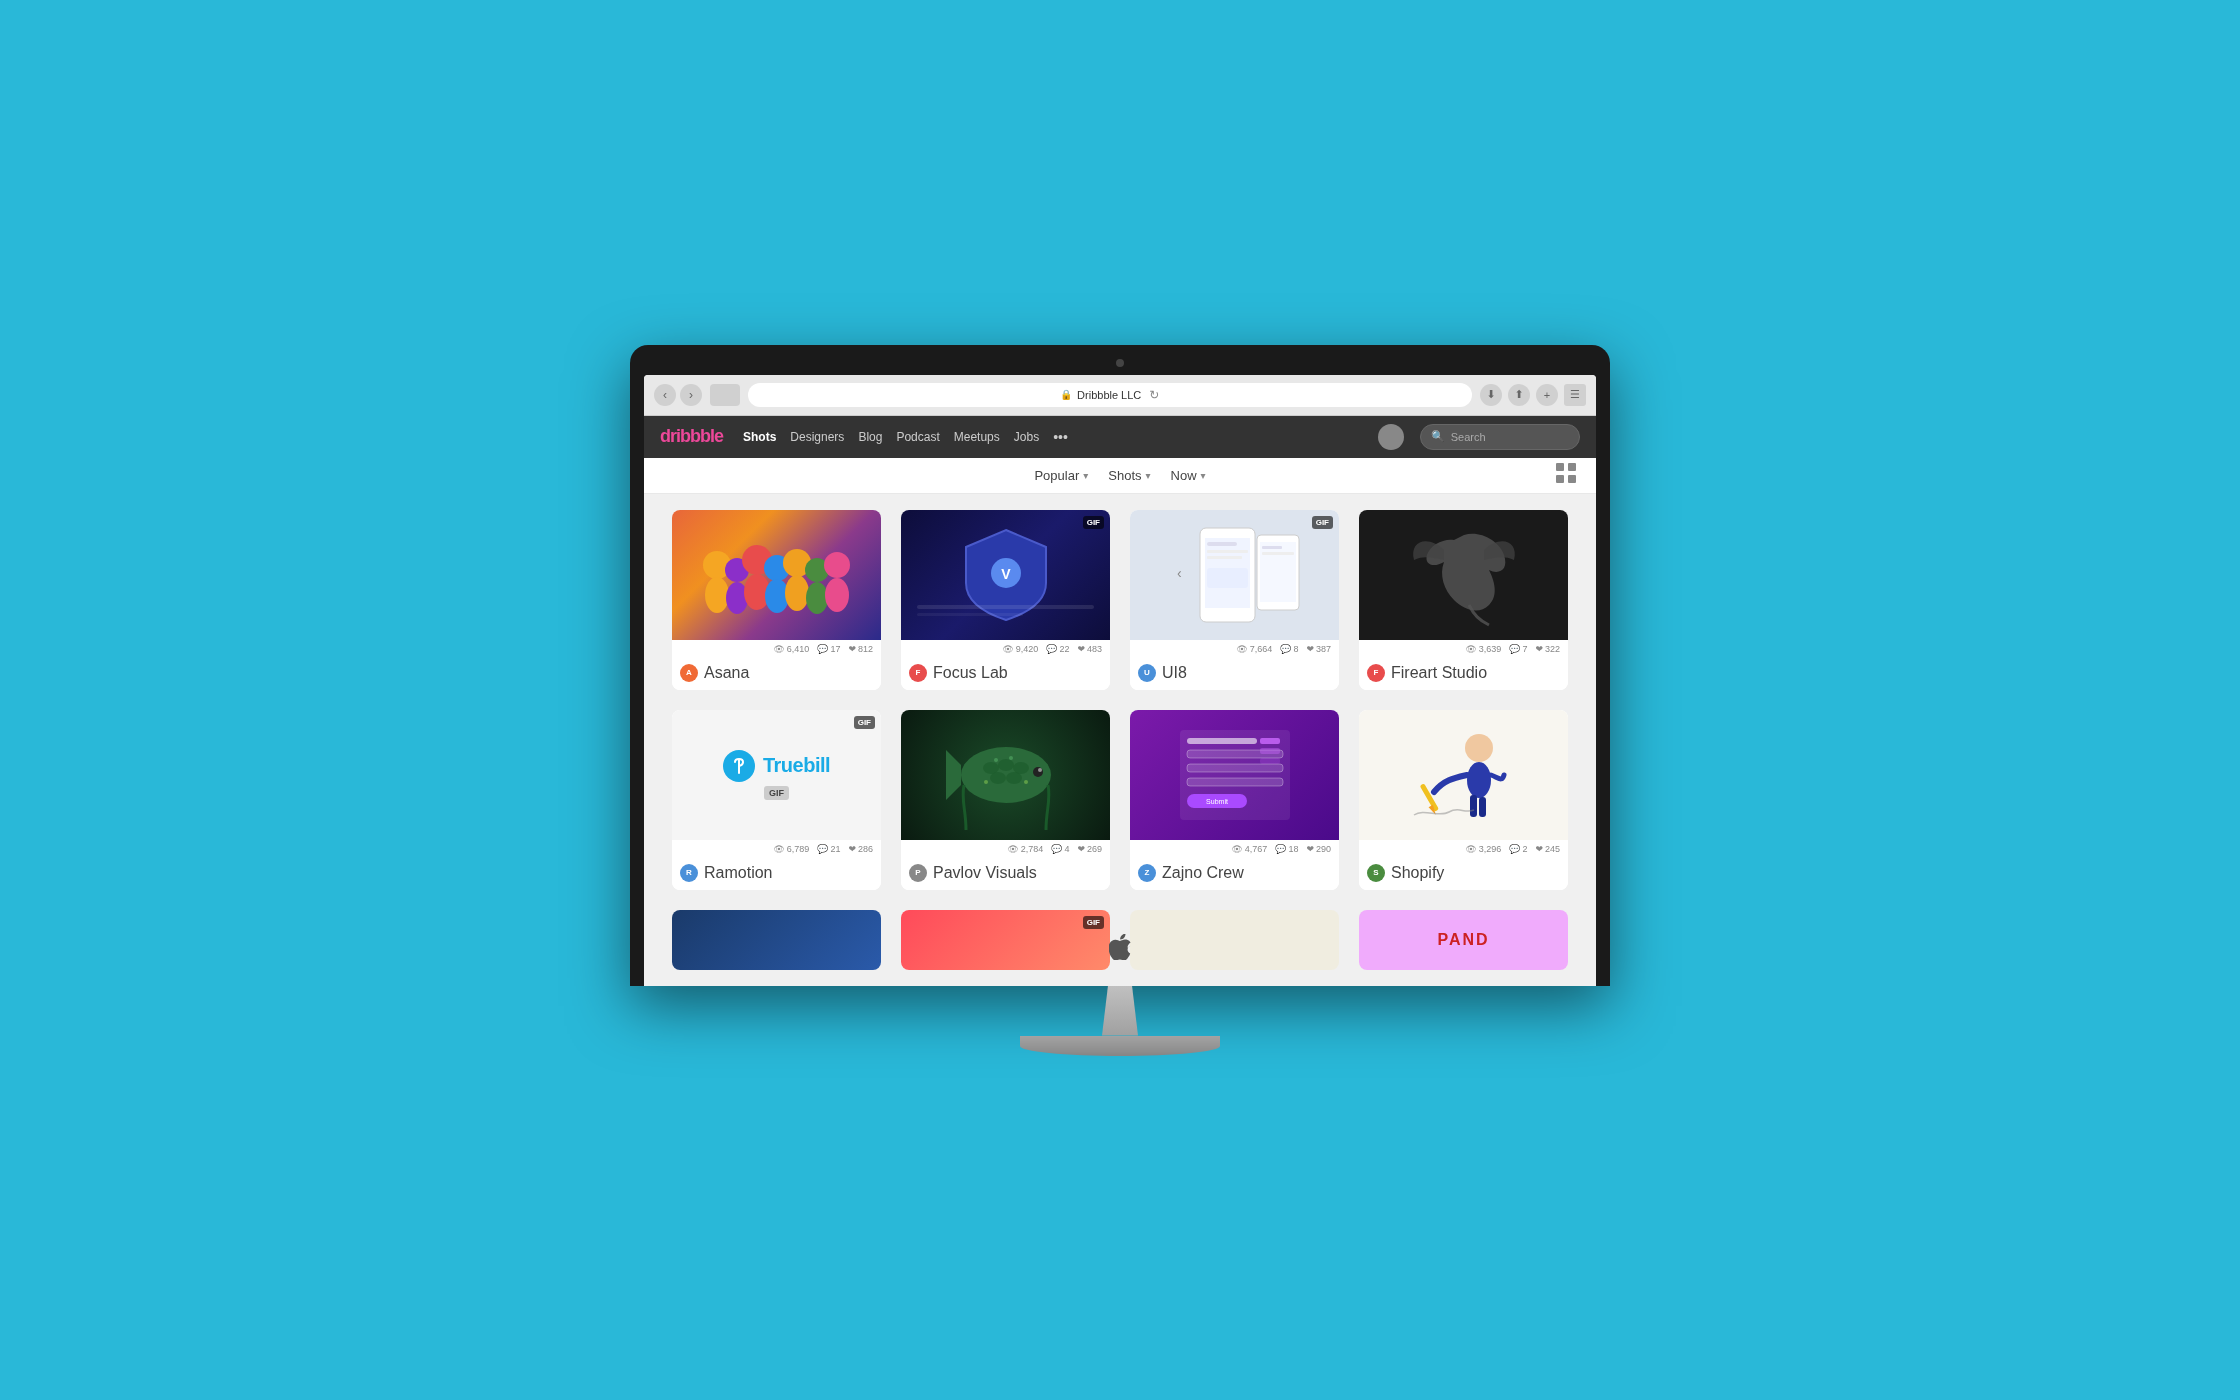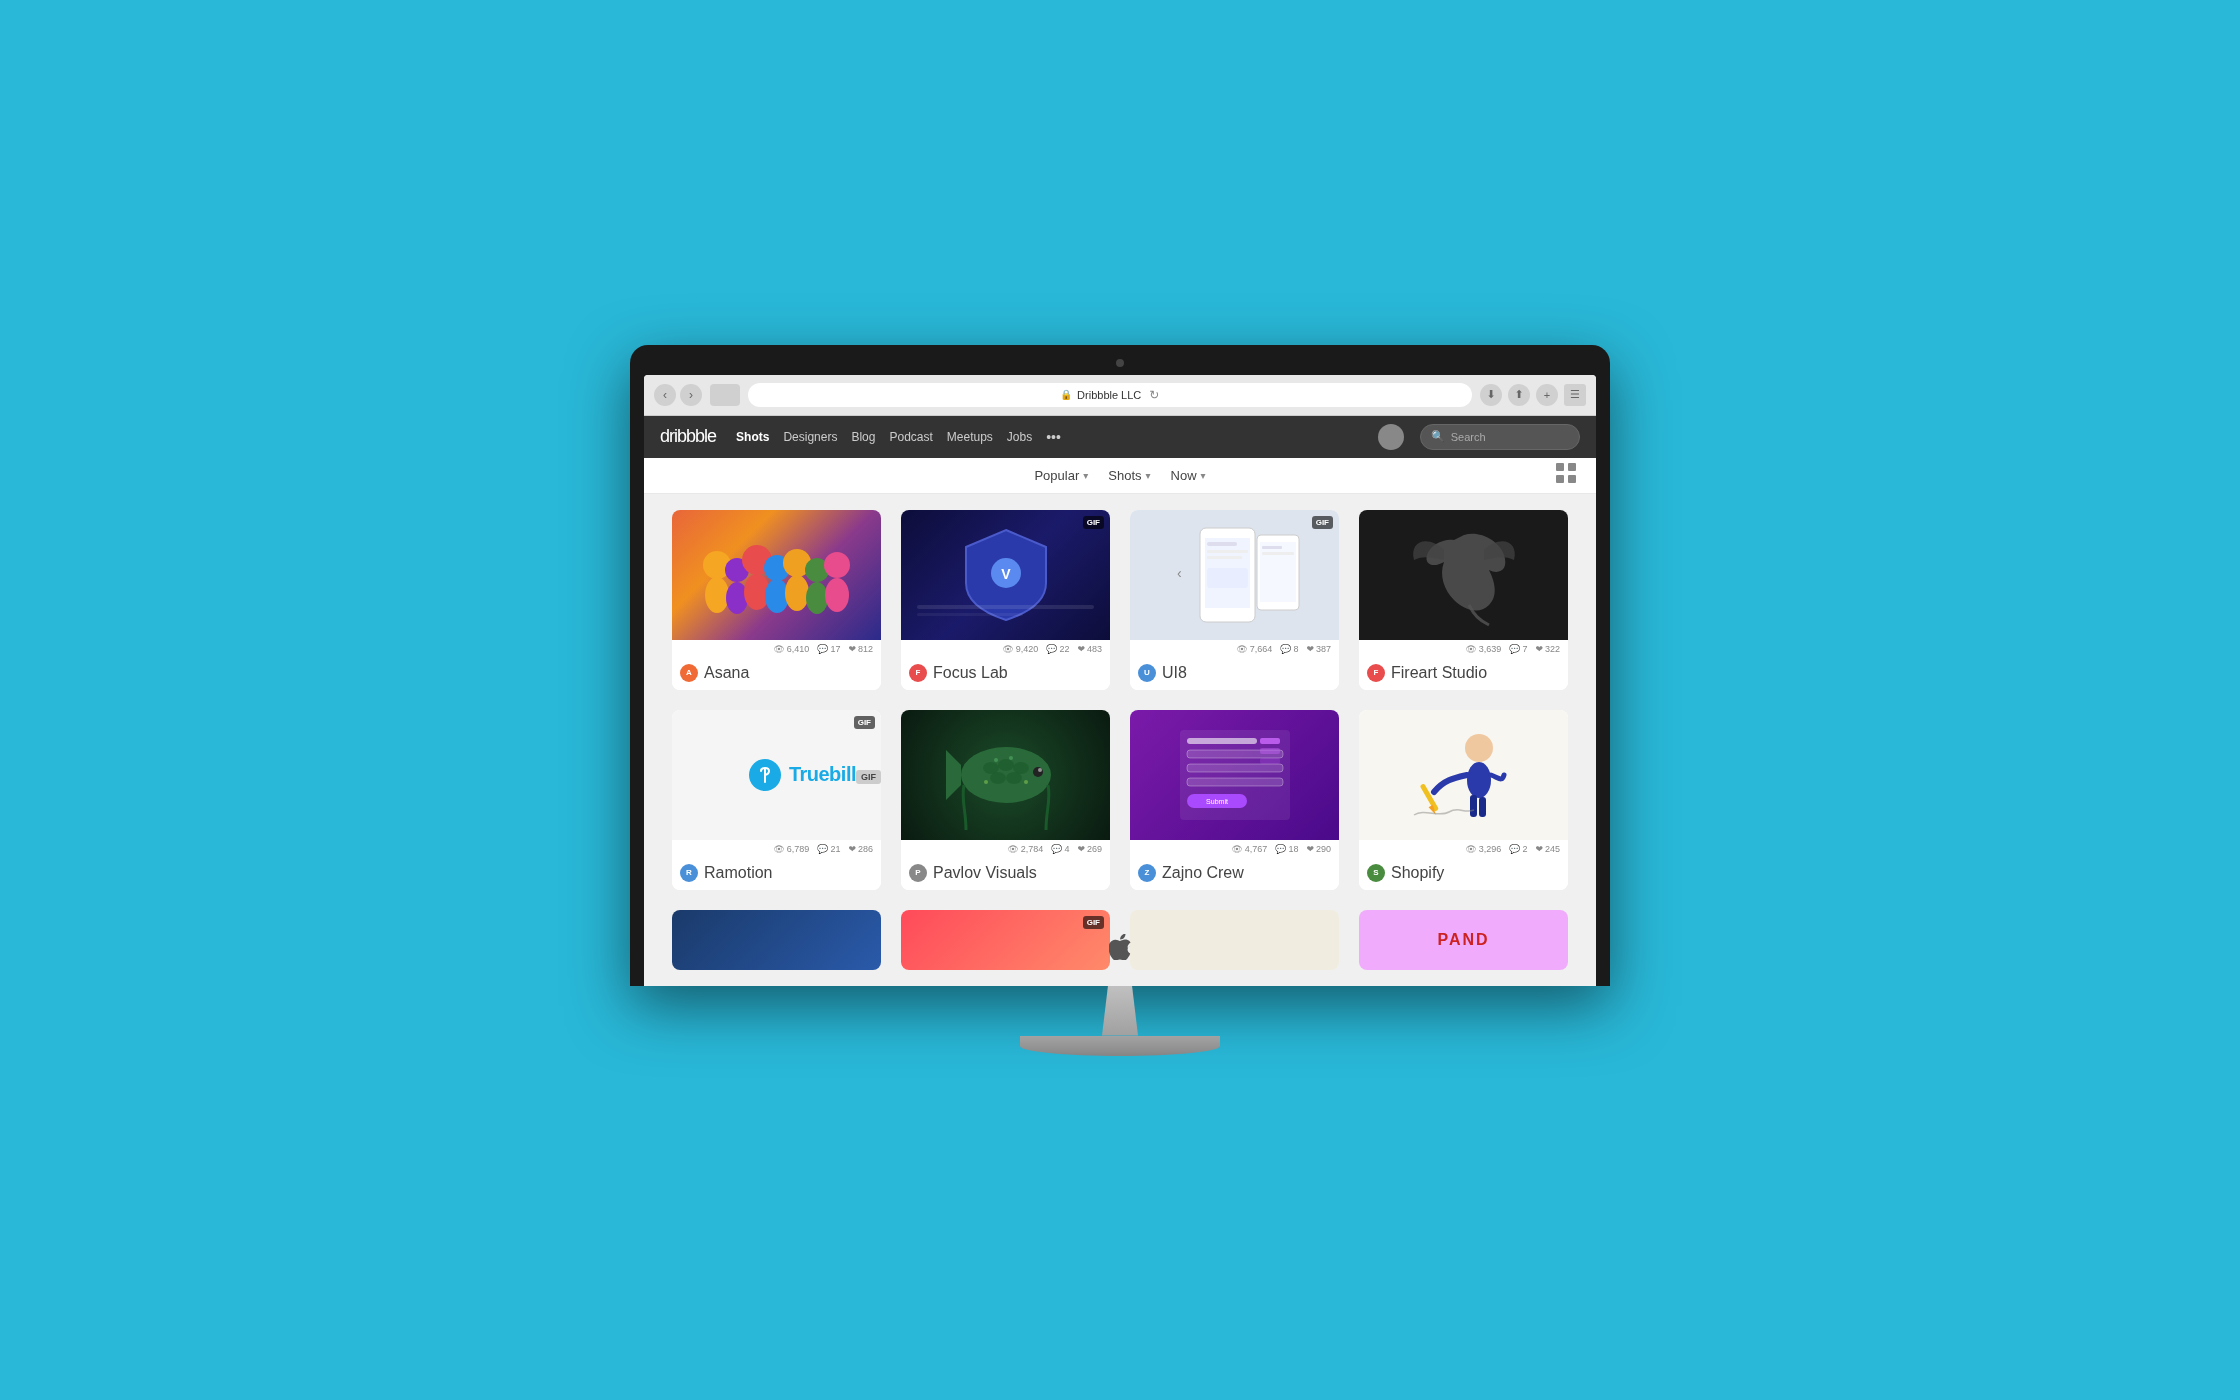--- a/index.html
+++ b/index.html
@@ -115,23 +115,23 @@
     .dribbble-nav {
       background: #333;
       display: flex;
       align-items: center;
       padding: 0 16px;
       height: 42px;
       gap: 16px;
     }
 
     .dribbble-logo {
-      color: #ffffff;
+      color: #ec4899;
       font-size: 18px;
-      font-weight: normal;
+      font-weight: bold;
       letter-spacing: -1px;
       margin-right: 4px;
     }
 
     .nav-links {
       display: flex;
       gap: 14px;
       align-items: center;
     }
 
@@ -540,21 +540,21 @@
               </div>
             </div>
             <div class="shot-meta">
               <div class="designer-avatar" style="background:#e84c4c;">F</div>
               <span class="designer-name">Fireart Studio</span>
             </div>
           </div>
 
           <div class="shot-card">
             <div class="shot-thumb" style="background:#f5f5f5;">
-              <div class="shot-content" style="flex-direction:row;gap:0;justify-content:flex-end;">
+              <div class="shot-content" style="flex-direction:column;gap:0;">
                 <div style="display:flex;align-items:center;justify-content:center;gap:8px;">
                   <div style="width:32px;height:32px;background:#1aabe6;border-radius:50%;display:flex;align-items:center;justify-content:center;">
                     <svg width="18" height="18" viewBox="0 0 18 18" fill="white">
                       <path d="M9 2 L9 16 M5 5 C5 3 7 2 9 2 C11 2 13 3 13 5 C13 8 9 9 9 9" stroke="white" stroke-width="2" fill="none" stroke-linecap="round"></path>
                     </svg>
                   </div>
                   <span style="font-size:20px;font-weight:700;color:#1aabe6;letter-spacing:-0.5px;">Truebill</span>
                 </div>
                 <div class="gif-badge" style="position:relative;top:auto;right:auto;display:inline-block;margin-top:4px;font-size:9px;background:#ccc;color:#444;padding:2px 5px;border-radius:3px;">GIF</div>
               </div>

